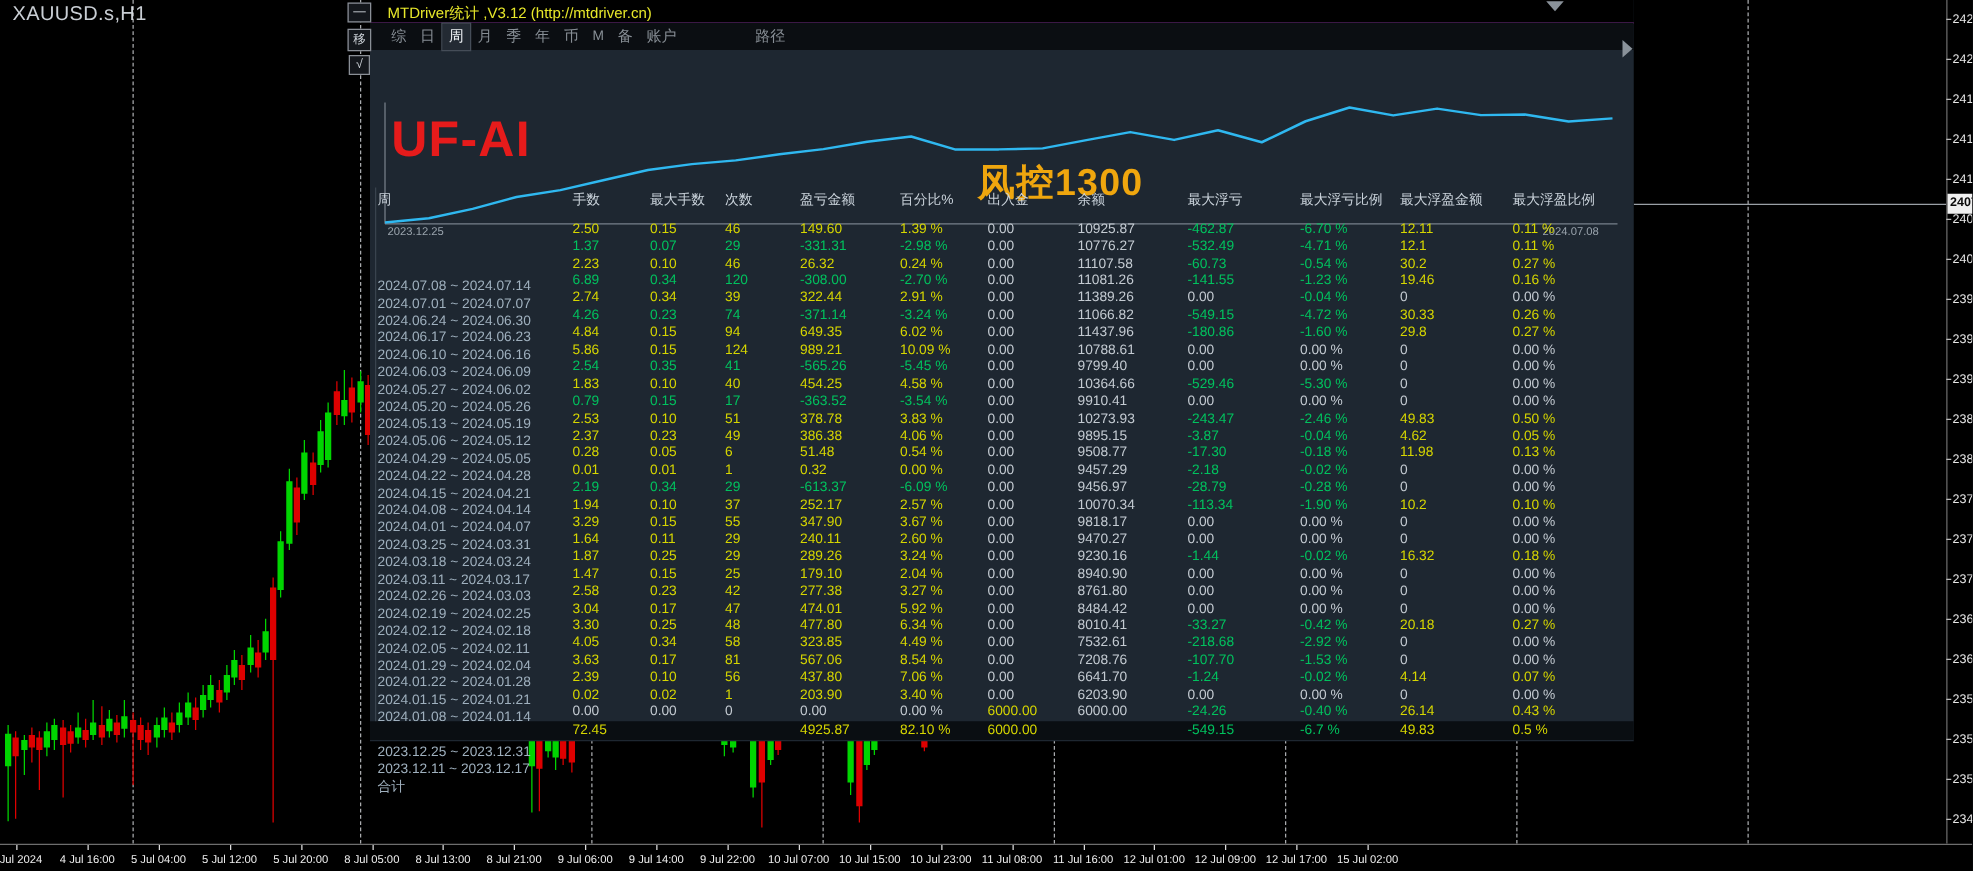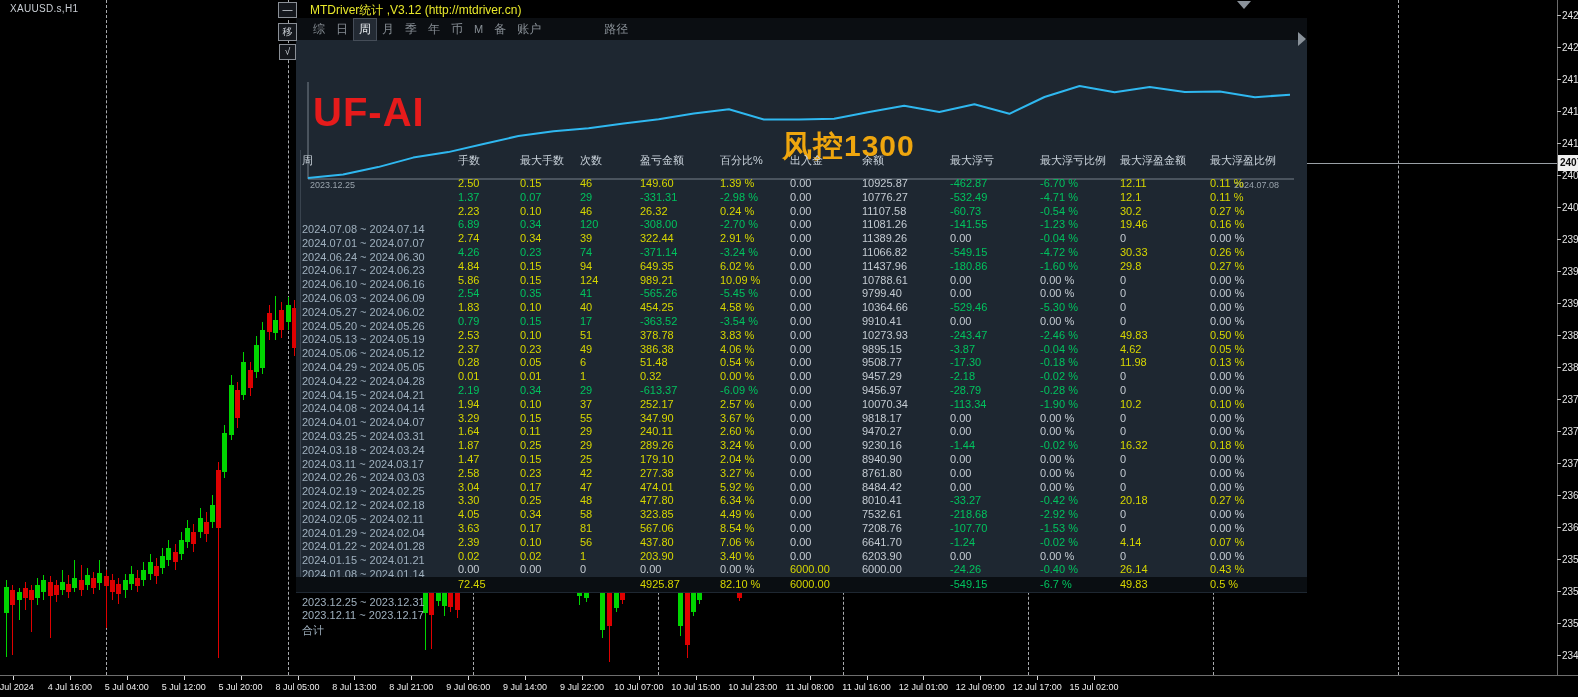--- a/index.html
+++ b/index.html
@@ -1,20 +1,20 @@
 <!DOCTYPE html>
 <html><head>
 <meta charset="utf-8">
 <style>
   html,body{margin:0;padding:0;background:#000;}
   .screen{position:relative;width:1578px;height:697px;background:#000;overflow:hidden;
           font-family:"Liberation Sans",sans-serif;}
   
   .chart-layer{position:absolute;inset:0;z-index:1;}
-  .symbol-label{position:absolute;left:10px;top:3px;color:#C9CED4;font-size:10px;letter-spacing:.3px;}
+  .symbol-label{position:absolute;left:10px;top:3px;color:#C9CED4;font-size:16px;letter-spacing:.3px;}
   .day-sep{position:absolute;top:0;width:0;height:675px;border-left:1px dashed rgba(225,228,232,.75);}
   .candle-wick{position:absolute;width:1px;}
   .candle-body{position:absolute;width:5px;}
   .g{background:#00D500;} .r{background:#DE0000;}
   .price-line{position:absolute;left:1307px;top:163px;width:250px;height:1px;background:#9aa0a6;}
   
   .win-btn{position:absolute;width:17px;height:14px;background:#14171c;border:1px solid #8a8f96;
            color:#cfd4da;font-size:10px;line-height:13px;text-align:center;z-index:12;cursor:pointer;}
   
   .price-scale{position:absolute;top:0;right:0;left:1557px;height:675px;z-index:6;background:#000;border-left:1px solid #6b6b6b;}

